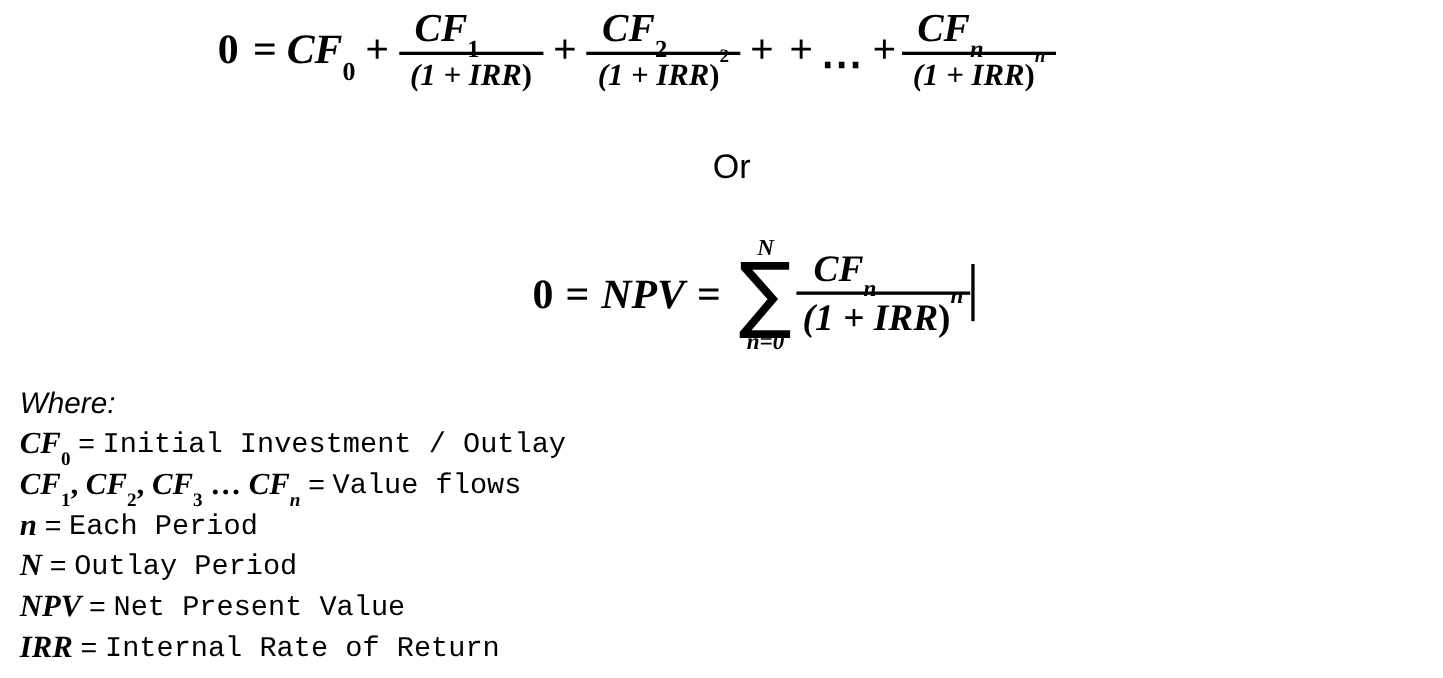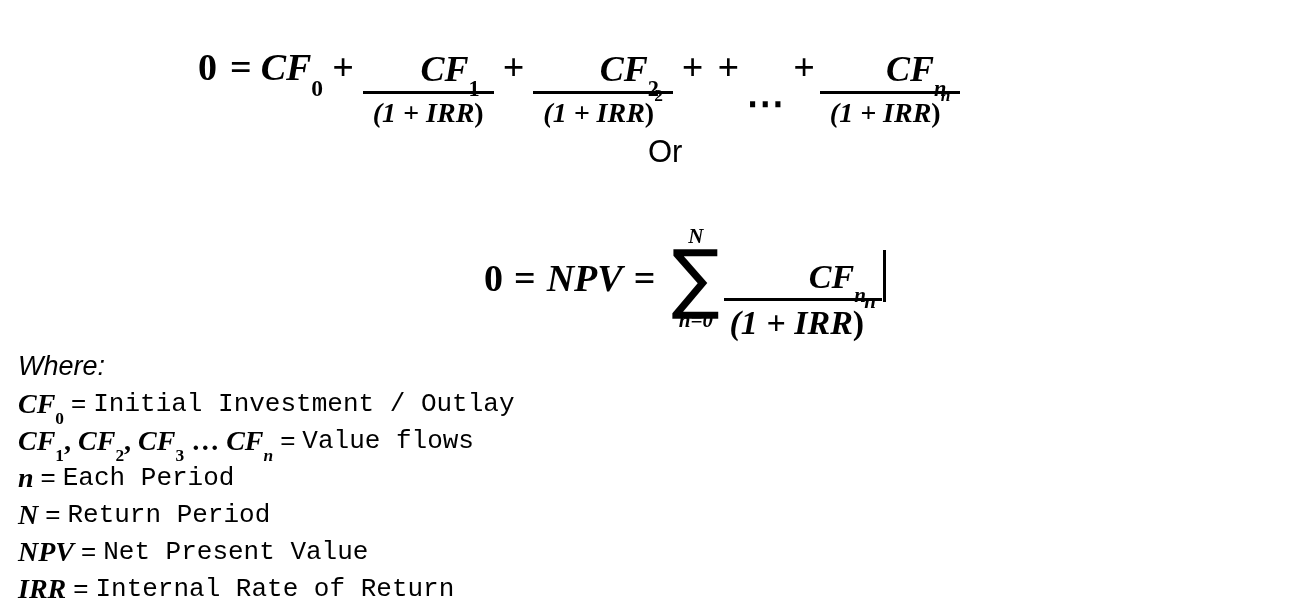--- a/index.html
+++ b/index.html
@@ -61,24 +61,23 @@
     font-weight: 700;
     font-size: 38px;
     padding: 0 9px;
     align-self: center;
   }
   #equation-one .op.tight { padding: 0 5px; }
 
   .frac {
     display: inline-flex;
     flex-direction: column;
-    align-items: flex-end;
+    align-items: flex-start;
     justify-content: center;
     vertical-align: middle;
-    margin-top: 44px;
   }
   .frac > .numer {
     padding: 0 14px 2px 14px;
     font-size: 36px;
     line-height: 1.08;
   }
   .frac > .bar {
     width: 100%;
     height: 3px;
     background: #000;
@@ -295,21 +294,21 @@
 
   <div class="legend-line">
     <span class="sym">n</span>
     <span class="eq-sign">=</span>
     <span class="desc">Each Period</span>
   </div>
 
   <div class="legend-line">
     <span class="sym">N</span>
     <span class="eq-sign">=</span>
-    <span class="desc">Return Period</span>
+    <span class="desc">Outlay Period</span>
   </div>
 
   <div class="legend-line">
     <span class="sym">NPV</span>
     <span class="eq-sign">=</span>
     <span class="desc">Net Present Value</span>
   </div>
 
   <div class="legend-line">
     <span class="sym">IRR</span>

